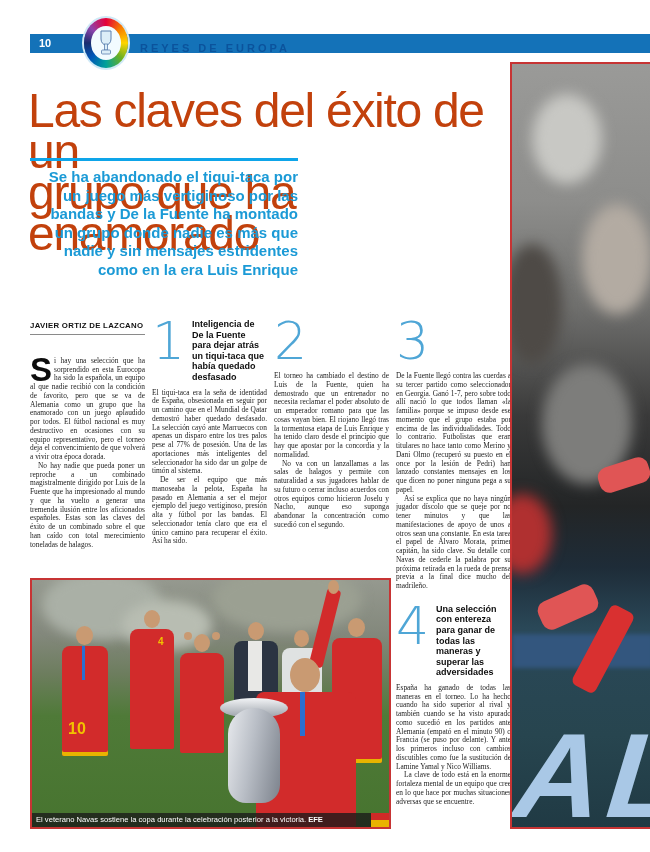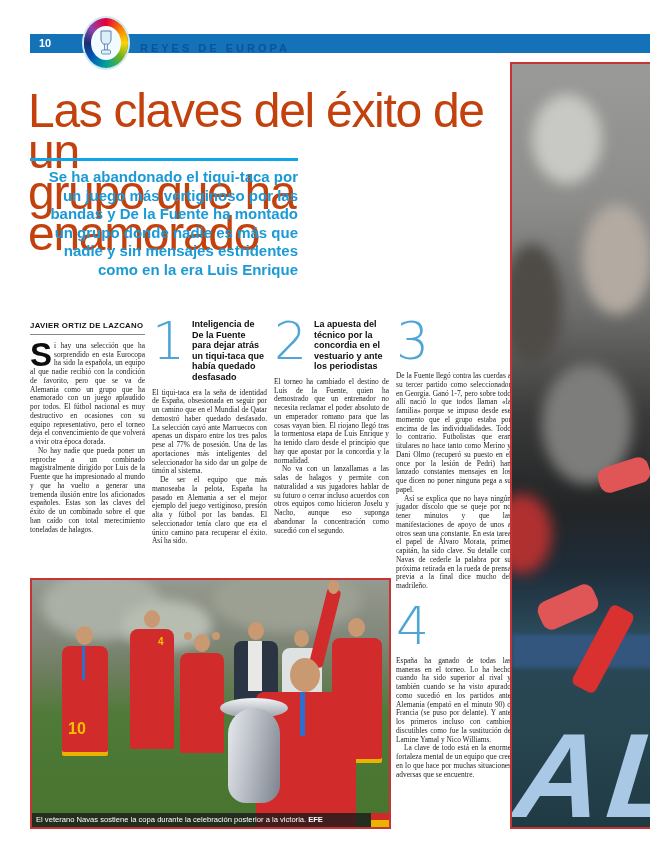--- a/index.html
+++ b/index.html
@@ -26,21 +26,21 @@
             padding-top:7px;color:#1b9ad6;font-size:15px;line-height:18.5px;font-weight:bold;text-align:right;}
 
   
   .col{position:absolute;top:316px;width:115px;font-family:"Liberation Serif","DejaVu Serif",serif;
        color:#1c1c1c;font-size:7.4px;line-height:8.75px;text-align:justify;}
   #col1{left:30px;top:322px;height:256px;overflow:hidden;}
   #col2{left:152px;height:262px;overflow:hidden;}
   #col3{left:274px;height:262px;overflow:hidden;}
   #col4{left:396px;height:510px;overflow:hidden;}
   .byline{font-family:"Liberation Sans",sans-serif;font-size:7.8px;font-weight:bold;color:#111;
-          letter-spacing:.3px;border-bottom:.5px solid #8a8a8a;padding-bottom:3px;margin-bottom:7px;}
+          letter-spacing:.3px;border-bottom:.5px solid #8a8a8a;padding-bottom:3px;margin-bottom:22px;}
   .col p{margin:0;}
   .col p + p{text-indent:8px;}
   .dropcap{float:left;font-size:33px;line-height:26px;font-weight:bold;padding-right:2px;
            font-family:"Liberation Sans",sans-serif;color:#0d0d0d;}
   .sec-head{display:flex;margin-bottom:6px;font-family:"Liberation Sans",sans-serif;}
   .sec-num{width:40px;flex:0 0 40px;font-size:52px;line-height:50px;color:#4fa6d6;
            font-weight:200;font-family:"DejaVu Sans",sans-serif;}
   .sec-title{font-size:9px;line-height:10.6px;font-weight:bold;color:#0e0e0e;text-align:left;padding-top:3px;}
   .sec2{margin-top:10px;}
 
@@ -115,34 +115,34 @@
       <div class="sec-num">1</div>
       <div class="sec-title">Inteligencia de De la Fuente para dejar atrás un tiqui-taca que había quedado desfasado</div>
     </div>
     <p>El tiqui-taca era la seña de identidad de España, obsesionada en seguir por un camino que en el Mundial de Qatar demostró haber quedado desfasado. La selección cayó ante Marruecos con apenas un disparo entre los tres palos pese al 77% de posesión. Una de las aportaciones más inteligentes del seleccionador ha sido dar un golpe de timón al sistema.</p>
     <p>De ser el equipo que más manoseaba la pelota, España ha pasado en Alemania a ser el mejor ejemplo del juego vertiginoso, presión alta y fútbol por las bandas. El seleccionador tenía claro que era el único camino para recuperar el éxito. Así ha sido.</p>
   </div>
 
   <div class="col" id="col3">
     <div class="sec-head">
       <div class="sec-num">2</div>
-      <div class="sec-title">La apuesta del técnico por la concordia en el vestuario y ante los periodistas</div>
     </div>
     <p>El torneo ha cambiado el destino de Luis de la Fuente, quien ha demostrado que un entrenador no necesita reclamar el poder absoluto de un emperador romano para que las cosas vayan bien. El riojano llegó tras la tormentosa etapa de Luis Enrique y ha tenido claro desde el principio que hay que apostar por la concordia y la normalidad.</p>
     <p>No va con un lanzallamas a las salas de halagos y permite con naturalidad a sus jugadores hablar de su futuro o cerrar incluso acuerdos con otros equipos como hicieron Joselu y Nacho, aunque eso suponga abandonar la concentración como sucedió con el segundo.</p>
   </div>
 
   <div class="col" id="col4">
     <div class="sec-head">
       <div class="sec-num">3</div>
     </div>
     <p>De la Fuente llegó contra las cuerdas a su tercer partido como seleccionador en Georgia. Ganó 1-7, pero sobre todo allí nació lo que todos llaman «la familia» porque se impuso desde ese momento que el grupo estaba por encima de las individualidades. Todo lo contrario. Futbolistas que eran titulares no hace tanto como Merino y Dani Olmo (recuperó su puesto en el once por la lesión de Pedri) han lanzado constantes mensajes en los que dicen no poner ninguna pega a su papel.</p>
     <p>Así se explica que no haya ningún jugador díscolo que se queje por no tener minutos y que las manifestaciones de apoyo de unos a otros sean una constante. En esta tarea el papel de Álvaro Morata, primer capitán, ha sido clave. Su detalle con Navas de cederle la palabra por su próxima retirada en la rueda de prensa previa a la final dice mucho del madrileño.</p>
     <div class="sec-head sec2">
       <div class="sec-num">4</div>
+      <div class="sec-title">Una selección con entereza para ganar de todas las maneras y superar las adversidades</div>
     </div>
     <p>España ha ganado de todas las maneras en el torneo. Lo ha hecho cuando ha sido superior al rival y también cuando se ha visto apurado como sucedió en los partidos ante Alemania (empató en el minuto 90) o Francia (se puso por delante). Y ante los primeros incluso con cambios discutibles como fue la sustitución de Lamine Yamal y Nico Williams.</p>
     <p>La clave de todo está en la enorme fortaleza mental de un equipo que cree en lo que hace por muchas situaciones adversas que se encuentre.</p>
   </div>
 
   <div id="main-photo">
     <div class="blurspot" style="left:10px;top:-10px;width:120px;height:70px;background:#aab0a6;"></div>
     <div class="blurspot" style="left:180px;top:-14px;width:150px;height:66px;background:#9ba092;"></div>
     <div class="blurspot" style="left:90px;top:20px;width:90px;height:50px;background:#b8bdb2;"></div>
 

